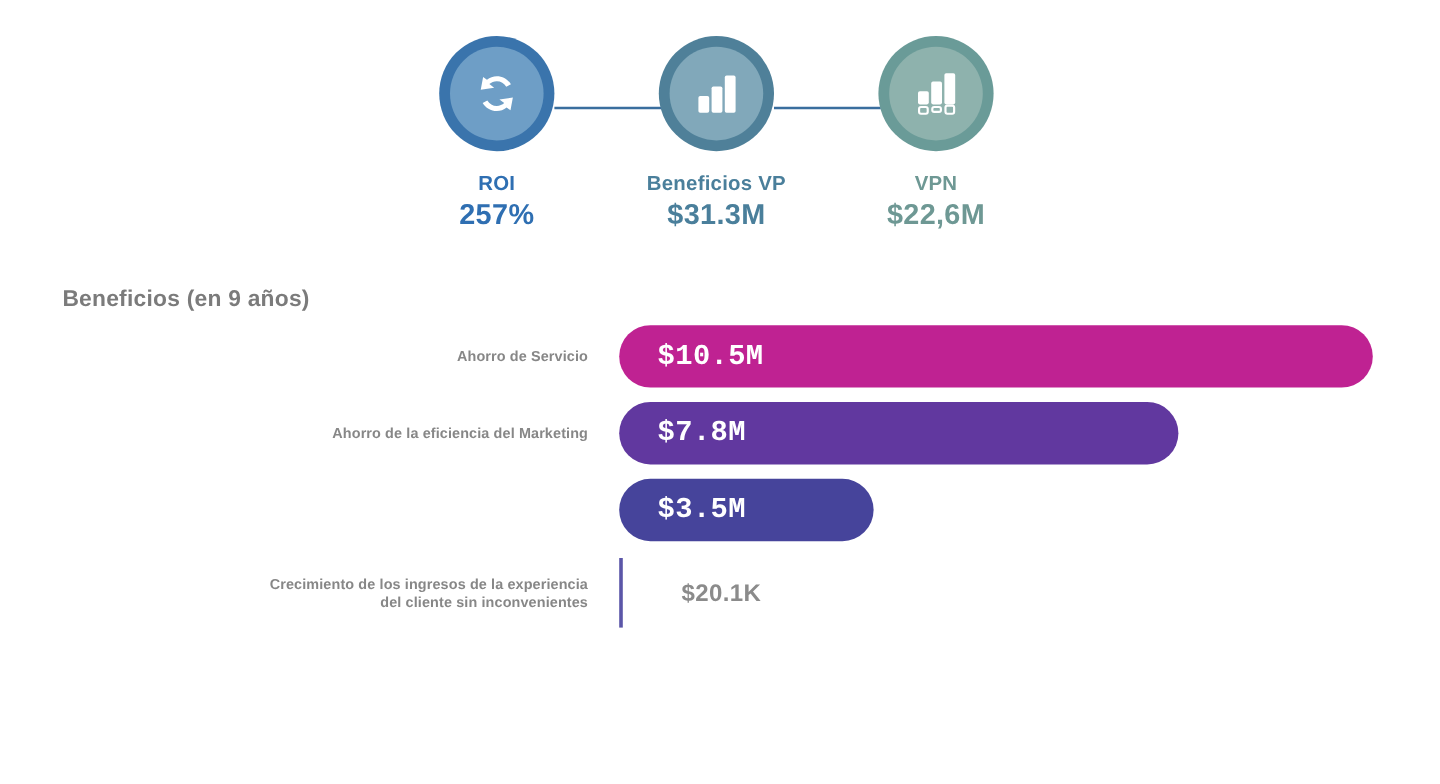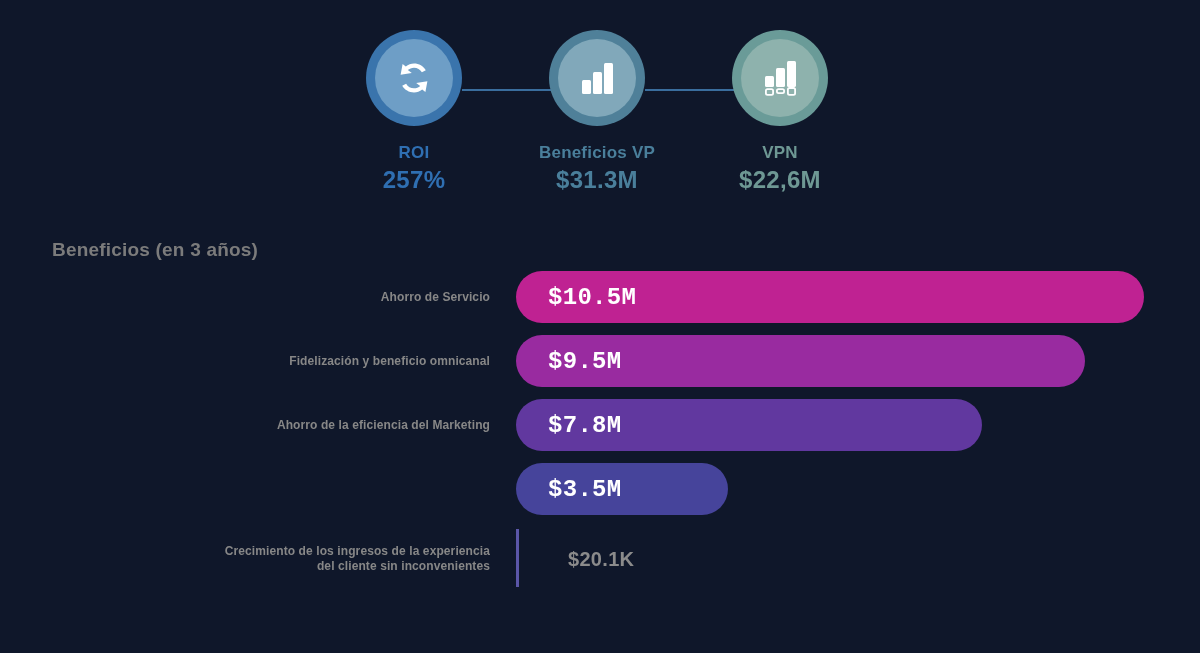--- a/index.html
+++ b/index.html
@@ -188,21 +188,21 @@
   .row-last { height: 64px; margin-bottom: 0; }
   .row-last .row-label { height: 64px; }
   .row-last .bar-area { height: 64px; }
   .row-last .row-tick { height: 64px; }
   .row-last .tick-line { top: 2px; height: 58px; }
   .row-last .tick-value { height: 64px; }
 </style>
 </head>
 <body style="background: rgb(0, 0, 0);">
 
-<div class="canvas" style="background: #0f172a;">
+<div class="canvas" style="background: #ffffff;">
 
   <div class="kpi-strip">
 
     <svg class="kpi-connectors" viewBox="0 0 1200 185" width="1200" height="185">
       <line x1="462" y1="60" x2="551" y2="60" stroke="#3a6e9e" stroke-width="2"></line>
       <line x1="645" y1="60" x2="734" y2="60" stroke="#3a6e9e" stroke-width="2"></line>
     </svg>
 
     <div class="kpi-item kpi-1">
       <div class="kpi-circle c1">
@@ -252,41 +252,33 @@
             <rect x="17.9" y="32.2" width="7.2" height="4.0" rx="1.6" fill="none" stroke="#ffffff" stroke-width="1.8"></rect>
             <rect x="28.9" y="31.0" width="7.2" height="6.8" rx="1.6" fill="none" stroke="#ffffff" stroke-width="1.8"></rect>
           </g>
         </svg>
       </div>
       <div class="kpi-name" style="color: rgb(110, 152, 148);">VPN</div>
       <div class="kpi-value" style="color: rgb(110, 152, 148);">$22,6M</div>
     </div>
   </div>
 
-  <div class="chart-title" style="color: rgb(123, 123, 123);">Beneficios (en 3 años)</div>
+  <div class="chart-title" style="color: rgb(123, 123, 123);">Beneficios (en 9 años)</div>
 
   <div class="chart">
 
     <div class="row">
       <div class="row-label" style="color: rgb(135, 135, 135);">Ahorro de Servicio</div>
       <div class="bar-area" style="width: 628px;">
         <div class="bar" style="width: 628px; background: rgb(191, 34, 146);">
           <span class="bar-value" style="color: rgb(255, 255, 255);">$10.5M</span>
         </div>
       </div>
     </div>
 
-    <div class="row">
-      <div class="row-label" style="color: rgb(135, 135, 135);">Fidelización y beneficio omnicanal</div>
-      <div class="bar-area" style="width: 569px;">
-        <div class="bar" style="width: 569px; background: rgb(153, 43, 160);">
-          <span class="bar-value" style="color: rgb(255, 255, 255);">$9.5M</span>
-        </div>
-      </div>
-    </div>
 
     <div class="row">
       <div class="row-label" style="color: rgb(135, 135, 135);">Ahorro de la eficiencia del Marketing</div>
       <div class="bar-area" style="width: 466px;">
         <div class="bar" style="width: 466px; background: rgb(97, 56, 159);">
           <span class="bar-value" style="color: rgb(255, 255, 255);">$7.8M</span>
         </div>
       </div>
     </div>
 

